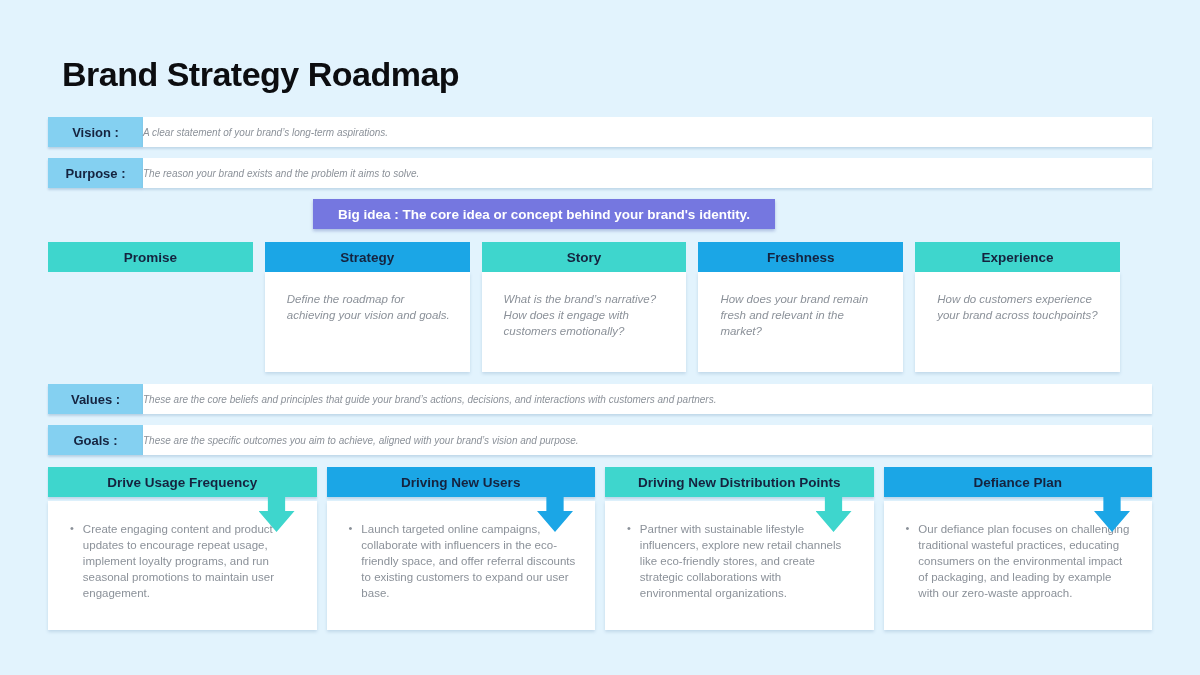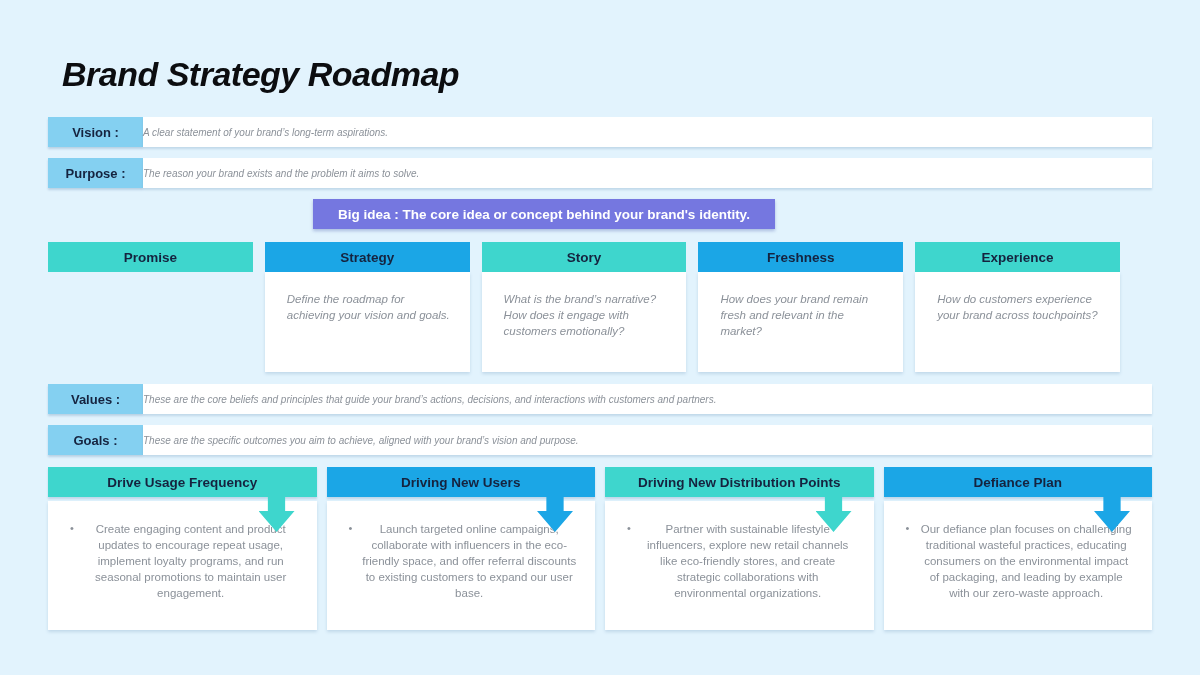--- a/index.html
+++ b/index.html
@@ -1,21 +1,21 @@
 <!DOCTYPE html>
 <html><head>
 <meta charset="utf-8">
 <style>
   * { margin:0; padding:0; box-sizing:border-box; }
   html,body { width:1200px; height:675px; }
   body { font-family:"Liberation Sans", sans-serif; background:#e2f3fd; }
   .slide { position:relative; width:1200px; height:675px; background:#e2f3fd; overflow:hidden; }
 
   .title { position:absolute; left:62px; top:55px; font-size:34px; font-weight:700;
-           color:#0c0d10; letter-spacing:-0.5px;font-style:italic; }
+           color:#0c0d10; letter-spacing:-0.5px; }
 
   .info-row { position:absolute; left:48px; width:1104px; height:30px; display:flex; }
   .info-label { width:95px; flex:0 0 95px; background:#84d0f1; display:flex; align-items:center;
                 justify-content:center; font-size:13px; font-weight:700; color:#15233f;
                 box-shadow:0 2px 2px rgba(110,150,185,.35); }
   .info-bar { flex:1; background:#ffffff; display:flex; align-items:center; 
               font-size:10px; font-style:italic; color:#8b9199;
               box-shadow:0 2px 2px rgba(110,150,185,.28); }
   .row-vision { top:117px; } .row-purpose { top:158px; }
   .row-values { top:384px; } .row-goals { top:425px; }
@@ -28,21 +28,21 @@
   .pillars { position:absolute; left:48px; top:242px; width:1072px; display:flex; gap:12px; }
   .pillar { flex:1; display:flex; flex-direction:column; }
   .pillar-head { height:30px; display:flex; align-items:center; justify-content:center;
                  font-size:13.5px; font-weight:700; color:#15233f; }
   .teal { background:#3ed6cd; } .blue { background:#1ba6e6; }
   .pillar-body { height:100px; background:#ffffff; padding:20px 16px 0 22px;
                  font-size:11.5px; font-style:italic; color:#8b9199; line-height:1.38;
                  box-shadow:0 2px 3px rgba(110,150,185,.28); }
 
   .plans { position:absolute; left:48px; top:467px; width:1104px; display:flex; gap:10px; }
-  .plan { flex:1; position:relative; display:flex; flex-direction:column;text-align:center; }
+  .plan { flex:1; position:relative; display:flex; flex-direction:column; }
   .plan-head { height:30px; display:flex; align-items:center; justify-content:center;
                font-size:13.5px; font-weight:700; color:#15233f;
                box-shadow:0 2px 2px rgba(110,150,185,.3); }
   .plan-arrow { position:absolute; top:29px; right:22px; width:36px; height:36px; z-index:2;
                 clip-path:polygon(26% 0, 74% 0, 74% 42%, 100% 42%, 50% 100%, 0 42%, 26% 42%); }
   .plan-body { margin-top:4px; height:129px; background:#ffffff; padding:20px 18px 0 16px;
                display:flex; align-items:flex-start;
                box-shadow:0 2px 3px rgba(110,150,185,.28); }
   .bullet { flex:0 0 auto; color:#8b9199; font-size:11px; margin:1px 9px 0 6px; }
   .plan-text { font-size:11.5px; color:#8b9199; line-height:1.4; }

